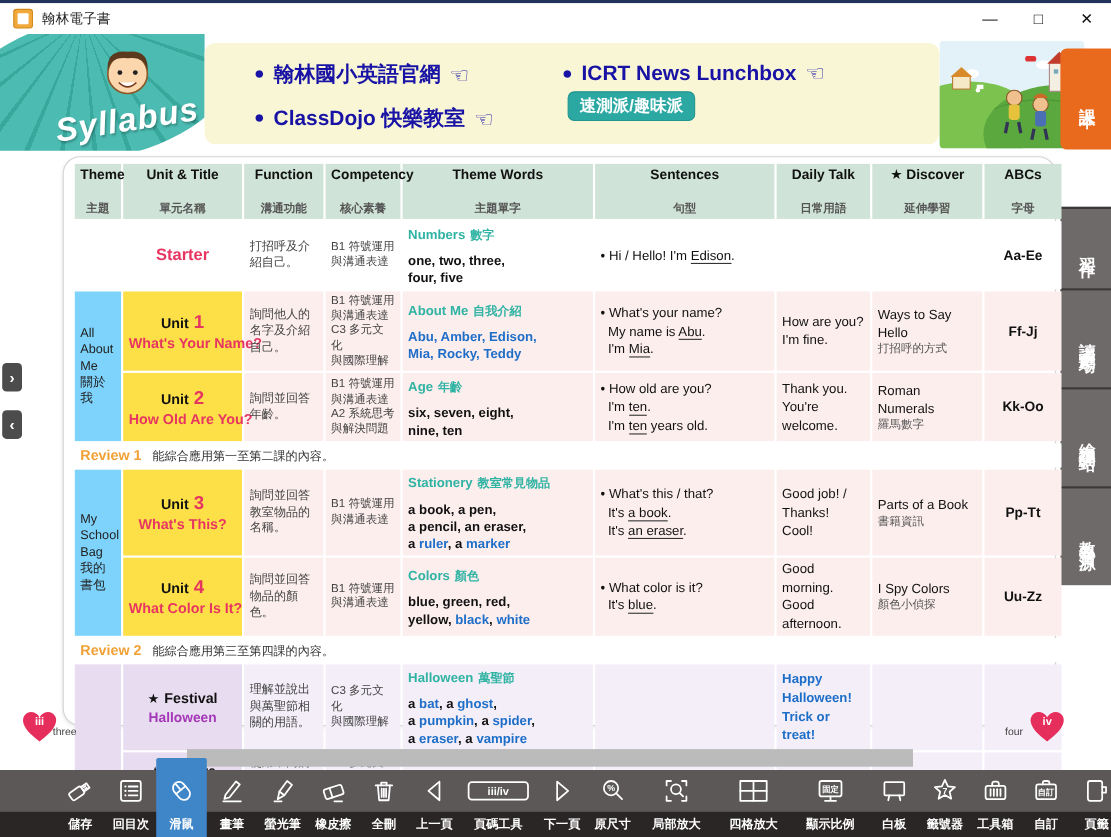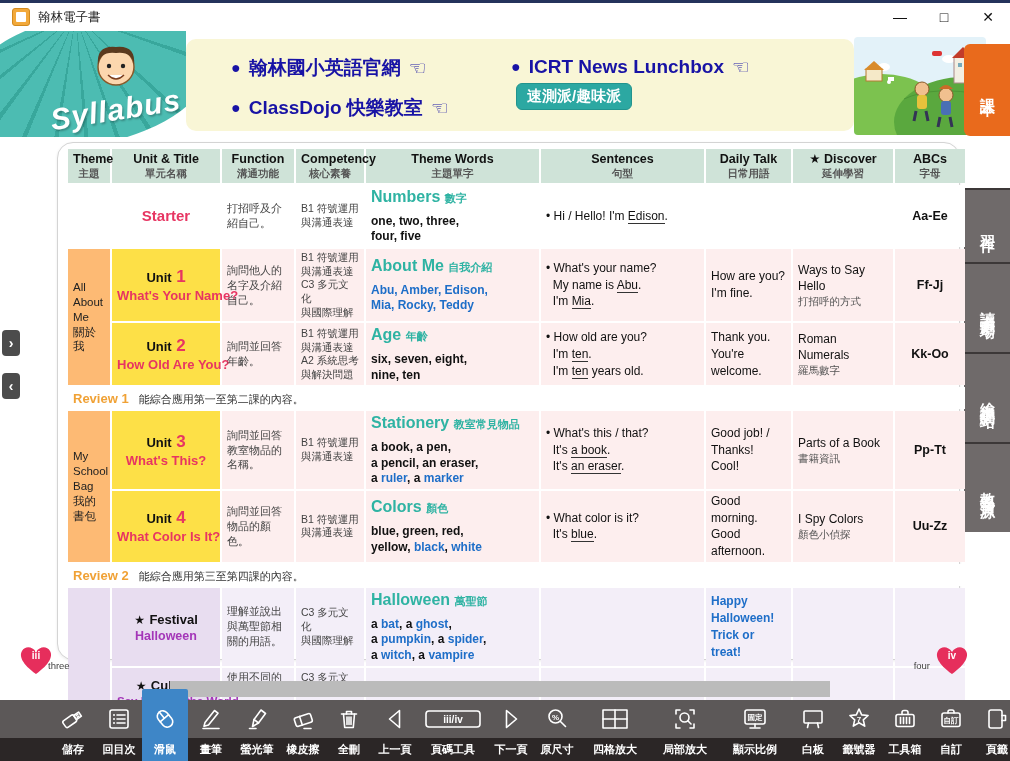--- a/index.html
+++ b/index.html
@@ -52,38 +52,38 @@
     color:#fff;display:flex;align-items:center;justify-content:center;font-size:14px;font-weight:bold;cursor:pointer;}
   .edge-next{top:330px;}
   .edge-prev{top:373px;}
   
   .card{position:absolute;left:57px;top:142px;width:901px;height:516px;background:#fff;
     border:1px solid #d4d4d4;border-radius:16px;box-shadow:0 1px 3px rgba(0,0,0,.08);}
   table.syl{border-collapse:separate;border-spacing:2px;margin:4px 8px;table-layout:fixed;width:883px;}
   table.syl td,table.syl th{vertical-align:middle;padding:2px 5px;}
   .th{background:#cfe3d8;text-align:center;padding:2px 1px;}
   .h-en{font-size:12.5px;font-weight:bold;color:#111;}
-  .h-zh{font-size:10.5px;color:#555;margin-top:1px;}
+  .h-zh{font-size:10.5px;color:#555;margin-top:17px;}
   td.w{background:#ffffff;}
-  td.theme{background:#fdba74;font-size:11.5px;color:#222;line-height:1.3;padding-left:6px;vertical-align:middle;}
+  td.theme{background:#7dd3fc;font-size:11.5px;color:#222;line-height:1.3;padding-left:6px;vertical-align:middle;}
   td.unitcell{background:#fde047;text-align:center;}
   td.cell{background:#fdeeee;}
   td.lavd{background:#e8ddf0;}
   td.lavl{background:#f3eef8;}
   .starter{color:#e73562;font-weight:bold;font-size:15px;}
   .ulabel{color:#111;font-weight:bold;font-size:13px;}
   .unum{color:#e73562;font-weight:bold;font-size:17px;}
   .utitle{color:#e73562;font-weight:bold;font-size:13px;margin-top:1px;white-space:nowrap;}
   .fkind{color:#111;font-weight:bold;font-size:13px;}
   .fstar{color:#111;font-size:12px;}
   .ftitle{color:#a436b8;font-weight:bold;font-size:12.5px;margin-top:1px;white-space:nowrap;}
   td.fn{font-size:11px;color:#444;line-height:1.35;}
   td.comp{font-size:10.5px;color:#444;line-height:1.3;}
   td.tw{line-height:1.3;}
-  .teal{color:#2fb3a3;font-weight:bold;font-size:16px;}
+  .teal{color:#2fb3a3;font-weight:bold;font-size:12px;}
   .teal.zh{font-size:11px;}
   .twwords{font-size:12px;font-weight:bold;color:#111;line-height:1.3;margin-top:6px;}
   td.sent{font-size:12px;color:#111;line-height:1.4;padding-left:8px;font-weight:500;}
   td.dt{font-size:12px;color:#111;line-height:1.4;}
   td.disc{font-size:12px;color:#111;line-height:1.35;}
   .disc-zh{font-size:10.5px;color:#555;}
   td.abc{font-size:12.5px;font-weight:bold;color:#111;text-align:center;}
   .u{border-bottom:1px solid #333;margin-top:36px;}
   .blu{color:#1e6ec8;}
   td.band{background:#fff;padding:2px 4px 2px 10px;}
@@ -350,21 +350,21 @@
     <tr style="height:58px">
       <td class="lavd" rowspan="2"></td>
       <td class="lavd" style="text-align:center">
         <div><span class="fstar">★</span> <span class="fkind">Festival</span></div>
         <div class="ftitle">Halloween</div>
       </td>
       <td class="lavl fn">理解並說出與萬聖節相關的用語。</td>
       <td class="lavl comp">C3 多元文化<br>與國際理解</td>
       <td class="lavl tw">
         <div><span class="teal">Halloween</span> <span class="teal zh">萬聖節</span></div>
-        <div class="twwords">a <span class="blu">bat</span>, a <span class="blu">ghost</span>,<br>a <span class="blu">pumpkin</span>, a <span class="blu">spider</span>,<br>a <span class="blu">witch</span>, a <span class="blu">vampire</span></div>
+        <div class="twwords">a <span class="blu">bat</span>, a <span class="blu">ghost</span>,<br>a <span class="blu">pumpkin</span>, a <span class="blu">spider</span>,<br>a <span class="blu">eraser</span>, a <span class="blu">vampire</span></div>
       </td>
       <td class="lavl sent"></td>
       <td class="lavl dt" style="font-weight:bold"><span class="blu">Happy Halloween!</span><br><span class="blu">Trick or treat!</span></td>
       <td class="lavl disc"></td>
       <td class="lavl abc"></td>
     </tr>
     <tr style="height:36px">
       <td class="lavd" style="text-align:center">
         <div><span class="fstar">★</span> <span class="fkind">Culture</span></div>
         <div class="ftitle" style="font-size:11.5px">Say Hello to the World</div>
@@ -516,43 +516,43 @@
           <svg class="ticon-svg" width="26" height="26" viewBox="0 0 26 26">
             <circle cx="11.5" cy="10.5" r="6.5"></circle>
             <line x1="16.2" y1="15.2" x2="21.5" y2="20.5"></line>
             <text x="11.5" y="13.5" text-anchor="middle" font-size="8">%</text>
           </svg>
         </div>
         <div class="tlabel">原尺寸</div>
       </div>
       <div class="tool wide">
         <div class="ticon">
-          <svg class="ticon-svg" width="30" height="26" viewBox="0 0 30 26">
-            <rect x="3" y="4" width="24" height="18"></rect>
-            <line x1="15" y1="4" x2="15" y2="22"></line>
-            <line x1="3" y1="13" x2="27" y2="13"></line>
-          </svg>
-        </div>
-        <div class="tlabel">四格放大</div>
-      </div>
-      <div class="tool wide">
-        <div class="ticon">
           <svg class="ticon-svg" width="26" height="26" viewBox="0 0 26 26">
             <path d="M4 8 V4 h4"></path>
             <path d="M22 8 V4 h-4"></path>
             <path d="M4 18 v4 h4"></path>
             <path d="M22 18 v4 h-4"></path>
             <circle cx="12.5" cy="11.5" r="4.5"></circle>
             <line x1="15.8" y1="14.8" x2="19" y2="18"></line>
           </svg>
         </div>
         <div class="tlabel">局部放大</div>
       </div>
       <div class="tool wide">
         <div class="ticon">
+          <svg class="ticon-svg" width="30" height="26" viewBox="0 0 30 26">
+            <rect x="3" y="4" width="24" height="18"></rect>
+            <line x1="15" y1="4" x2="15" y2="22"></line>
+            <line x1="3" y1="13" x2="27" y2="13"></line>
+          </svg>
+        </div>
+        <div class="tlabel">四格放大</div>
+      </div>
+      <div class="tool wide">
+        <div class="ticon">
           <svg class="ticon-svg" width="26" height="26" viewBox="0 0 26 26">
             <rect x="3" y="4" width="20" height="14" rx="2"></rect>
             <line x1="13" y1="18" x2="13" y2="21"></line>
             <line x1="8" y1="22" x2="18" y2="22"></line>
             <text class="slot" x="13" y="13.8" text-anchor="middle" font-size="7.5">固定</text>
           </svg>
         </div>
         <div class="tlabel">顯示比例</div>
       </div>
       <div class="tool">

